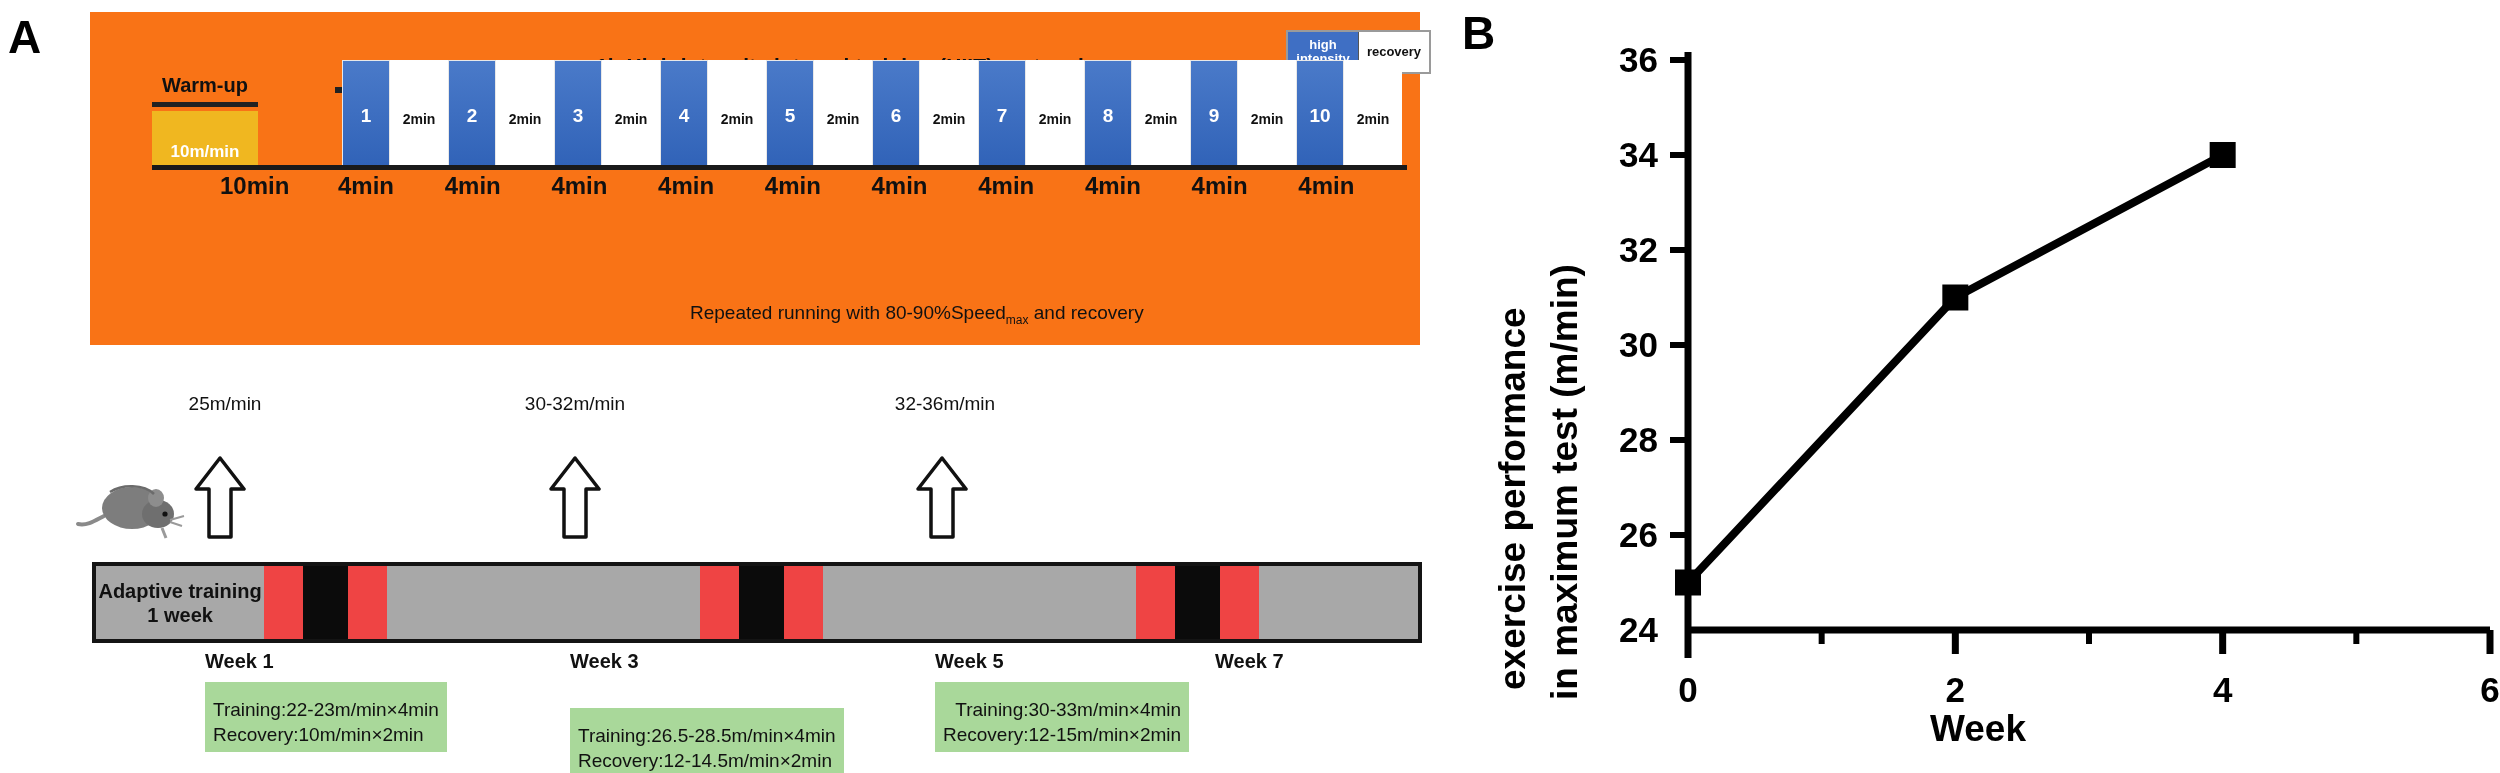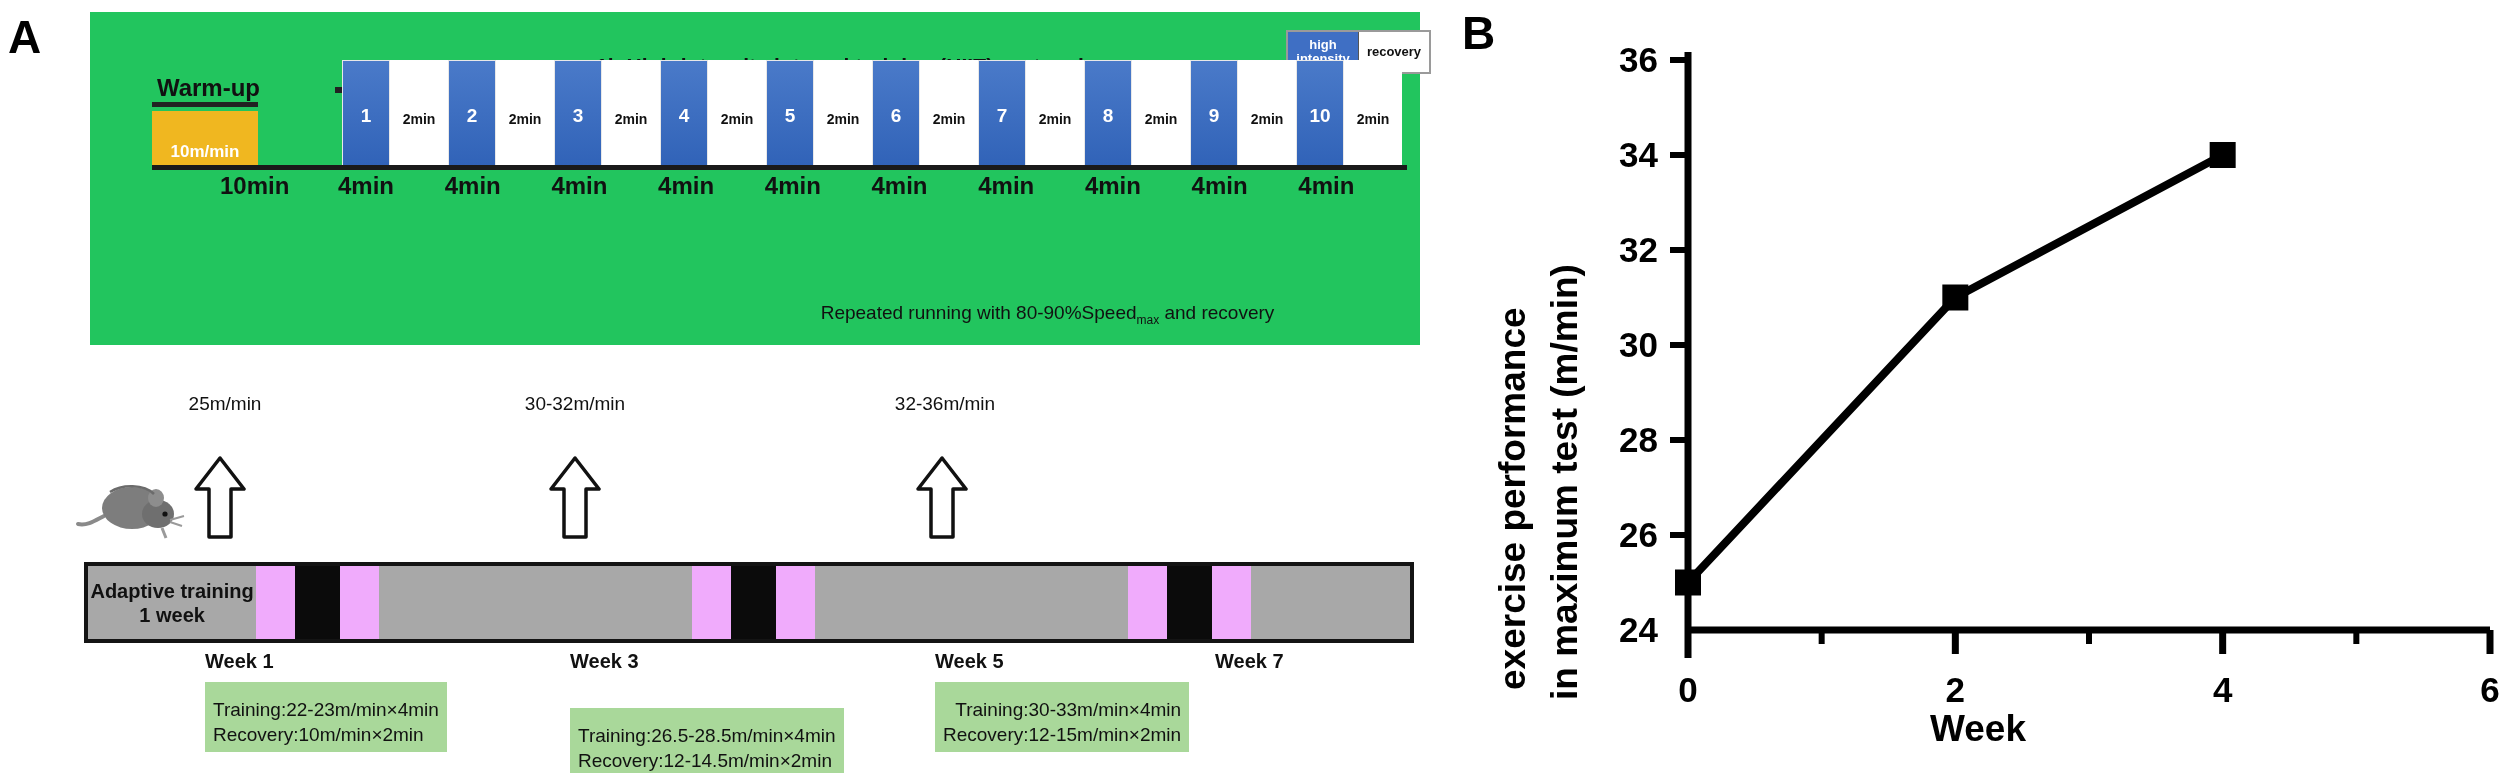--- a/index.html
+++ b/index.html
@@ -3,37 +3,37 @@
 <meta charset="utf-8">
 <style>
   html,body{margin:0;padding:0;background:#ffffff;}
   body{width:2500px;height:773px;font-family:"Liberation Sans",sans-serif;overflow:hidden;}
   .fig{position:relative;width:2500px;height:773px;}
 
   
   .panel-letter{position:absolute;font-weight:bold;font-size:46px;color:#000;line-height:1;}
 
   
-  .hiit-box{position:absolute;left:90px;top:12px;width:1330px;height:333px;background:#22c55e;}
+  .hiit-box{position:absolute;left:90px;top:12px;width:1330px;height:333px;background:#f97316;}
   .hiit-title{position:absolute;left:300px;top:42px;width:900px;text-align:center;
               font-size:21px;font-weight:bold;color:#111;letter-spacing:.1px;}
   .hiit-title-rule{position:absolute;left:245px;top:75px;width:1045px;height:0;
                    border-top:3px solid #222;border-bottom:3px solid #222;height:6px;box-sizing:border-box;}
 
   
   .legend{position:absolute;left:1196px;top:18px;width:145px;height:44px;
           border:2px solid #9a9a9a;display:flex;background:#fff;box-sizing:border-box;}
   .legend .cell{flex:1;display:flex;align-items:center;justify-content:center;
                 font-size:13px;line-height:1.05;text-align:center;box-sizing:border-box;}
   .legend .hi{background:#3f6fc4;color:#fff;border-right:1px solid #555;font-weight:bold;}
   .legend .rec{background:#fff;color:#111;font-weight:bold;}
 
   
-  .warmup-label{position:absolute;left:60px;top:62px;width:110px;text-align:right;
-                font-size:24px;font-weight:bold;color:#111;}
+  .warmup-label{position:absolute;left:60px;top:62px;width:110px;text-align:center;
+                font-size:20px;font-weight:bold;color:#111;}
   .warmup-rule{position:absolute;left:62px;top:90px;width:106px;height:5px;
                border-top:3px solid #222;border-bottom:2px solid #222;box-sizing:border-box;}
   .warmup-block{position:absolute;left:62px;top:99px;width:106px;height:55px;background:#f0b720;
                 display:flex;align-items:flex-end;justify-content:center;padding-bottom:4px;
                 box-sizing:border-box;color:#fff;font-size:17px;font-weight:bold;}
 
   
   .track{position:absolute;left:62px;top:48px;width:1255px;height:106px;}
   .bar-row{position:absolute;left:190px;top:0px;height:106px;width:1065px;display:flex;}
   .hi-bar{width:48px;height:106px;background:linear-gradient(180deg,#4a7ac9 0%,#3163b8 100%);
@@ -41,35 +41,35 @@
           display:flex;align-items:center;justify-content:center;padding-top:6px;}
   .rec-bar{width:58px;height:106px;background:#ffffff;box-sizing:border-box;color:#111;
            font-size:14px;font-weight:bold;display:flex;align-items:center;justify-content:center;
            padding-top:12px;}
   .baseline{position:absolute;left:62px;top:153px;width:1255px;height:5px;background:#1a1a1a;}
 
   
   .dur-row{position:absolute;left:62px;top:160px;height:26px;width:1255px;}
   .dur{position:absolute;font-size:24px;font-weight:bold;color:#111;}
 
-  .repeat-note{position:absolute;left:600px;top:290px;width:715px;text-align:center;
+  .repeat-note{position:absolute;left:600px;top:290px;width:715px;text-align:left;
                font-size:19px;color:#111;}
   .repeat-note sub{font-size:12px;}
 
   
   .excise-label{position:absolute;left:88px;top:382px;width:230px;text-align:center;
                 font-size:20px;font-weight:bold;color:#111;line-height:1.22;}
 
   .mouse-ico{position:absolute;left:70px;top:472px;width:120px;height:70px;}
 
   .arrow-lbl{position:absolute;font-size:19px;color:#111;text-align:center;font-weight:normal;}
   .up-arrow{position:absolute;width:54px;height:85px;}
 
-  .timeline{position:absolute;left:84px;top:562px;width:1330px;height:81px;
-            border:4px solid #141414;box-sizing:border-box;display:flex;background:#f0abfc;gap:39px;}
+  .timeline{position:absolute;left:92px;top:562px;width:1330px;height:81px;
+            border:4px solid #141414;box-sizing:border-box;display:flex;background:#ef4444;gap:39px;}
   .tl-seg{height:100%;box-sizing:border-box;display:flex;align-items:center;justify-content:center;
           font-size:20px;font-weight:bold;color:#111;text-align:center;line-height:1.2;}
   .tl-gray{background:#a8a8a8;}
   .tl-black{background:#0b0b0b;}
   .tl-div{border-left:4px solid #141414;}
 
   .week-lbl{position:absolute;top:650px;font-size:20px;font-weight:bold;color:#111;}
 
   .green-box{position:absolute;background:#a9d89a;color:#111;font-size:19px;
              padding:16px 8px 5px 8px;line-height:1.3;box-sizing:border-box;white-space:nowrap;}

